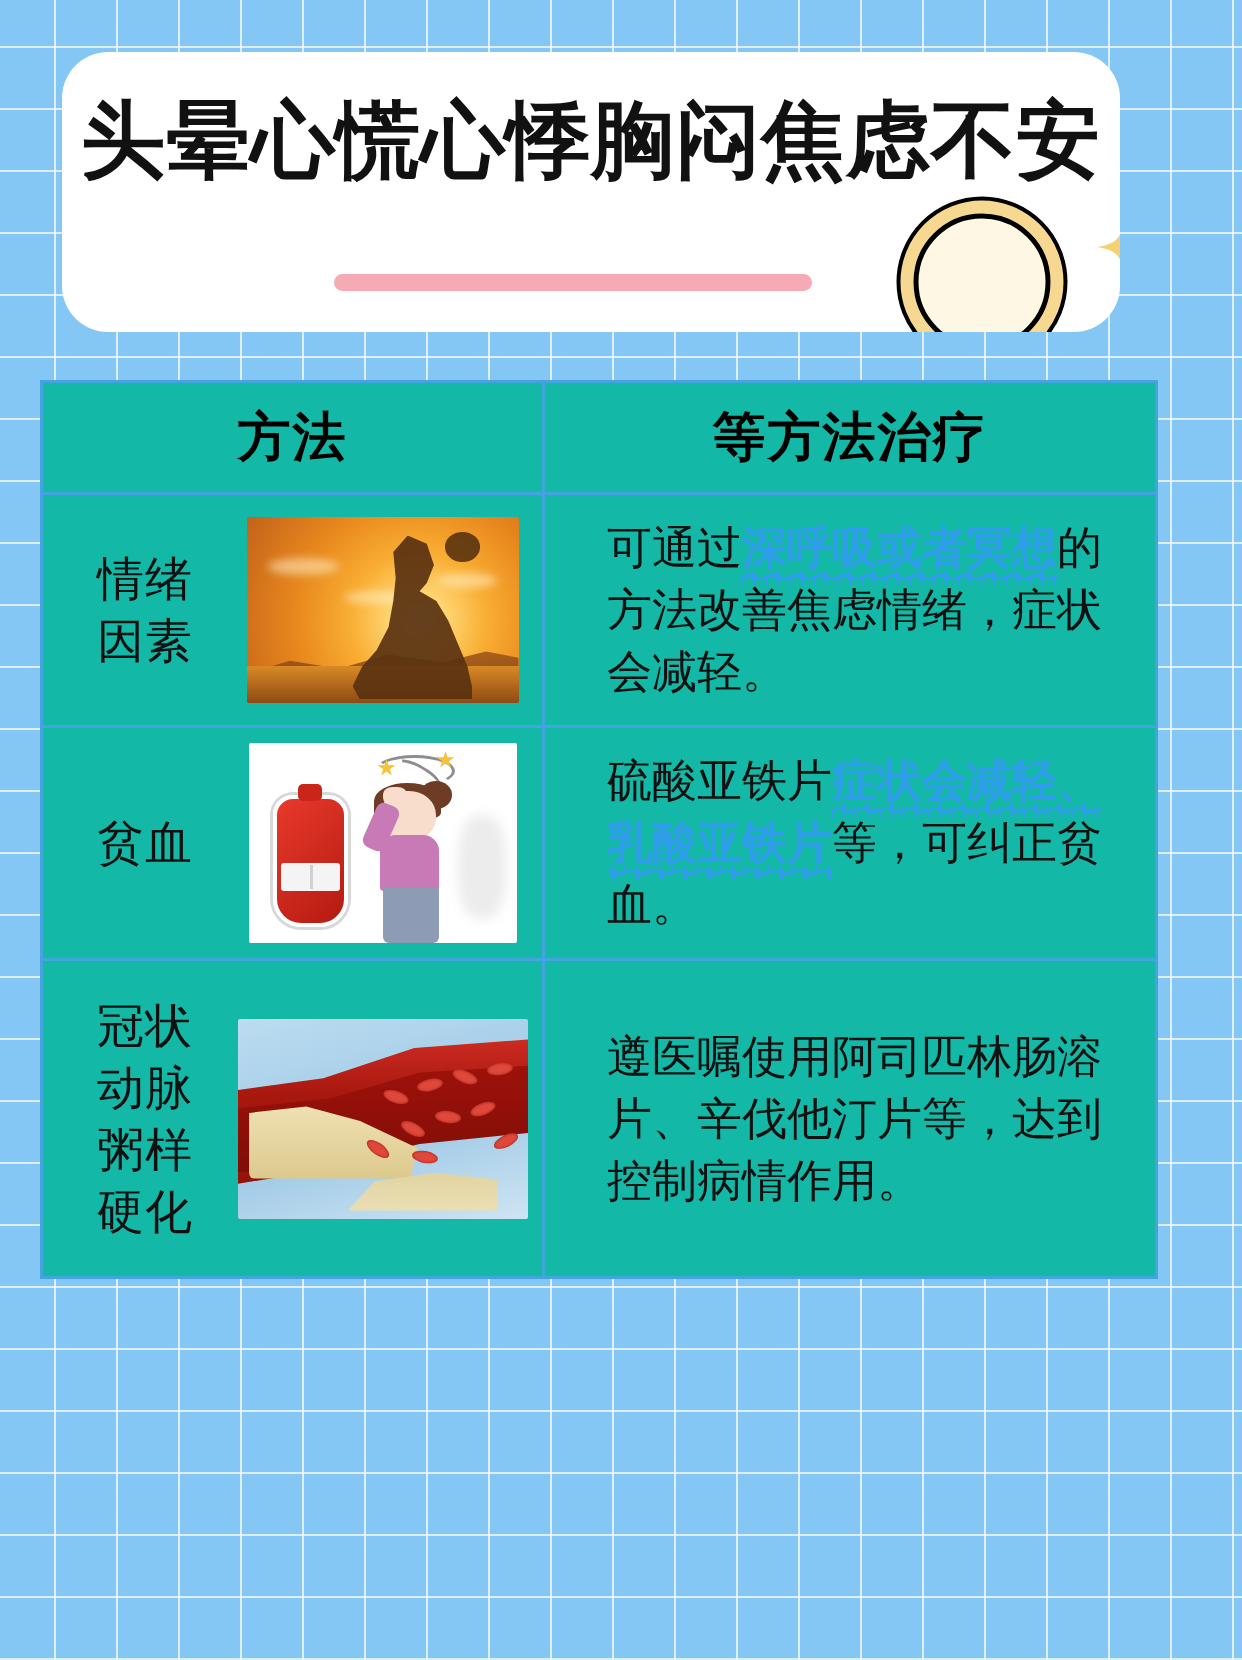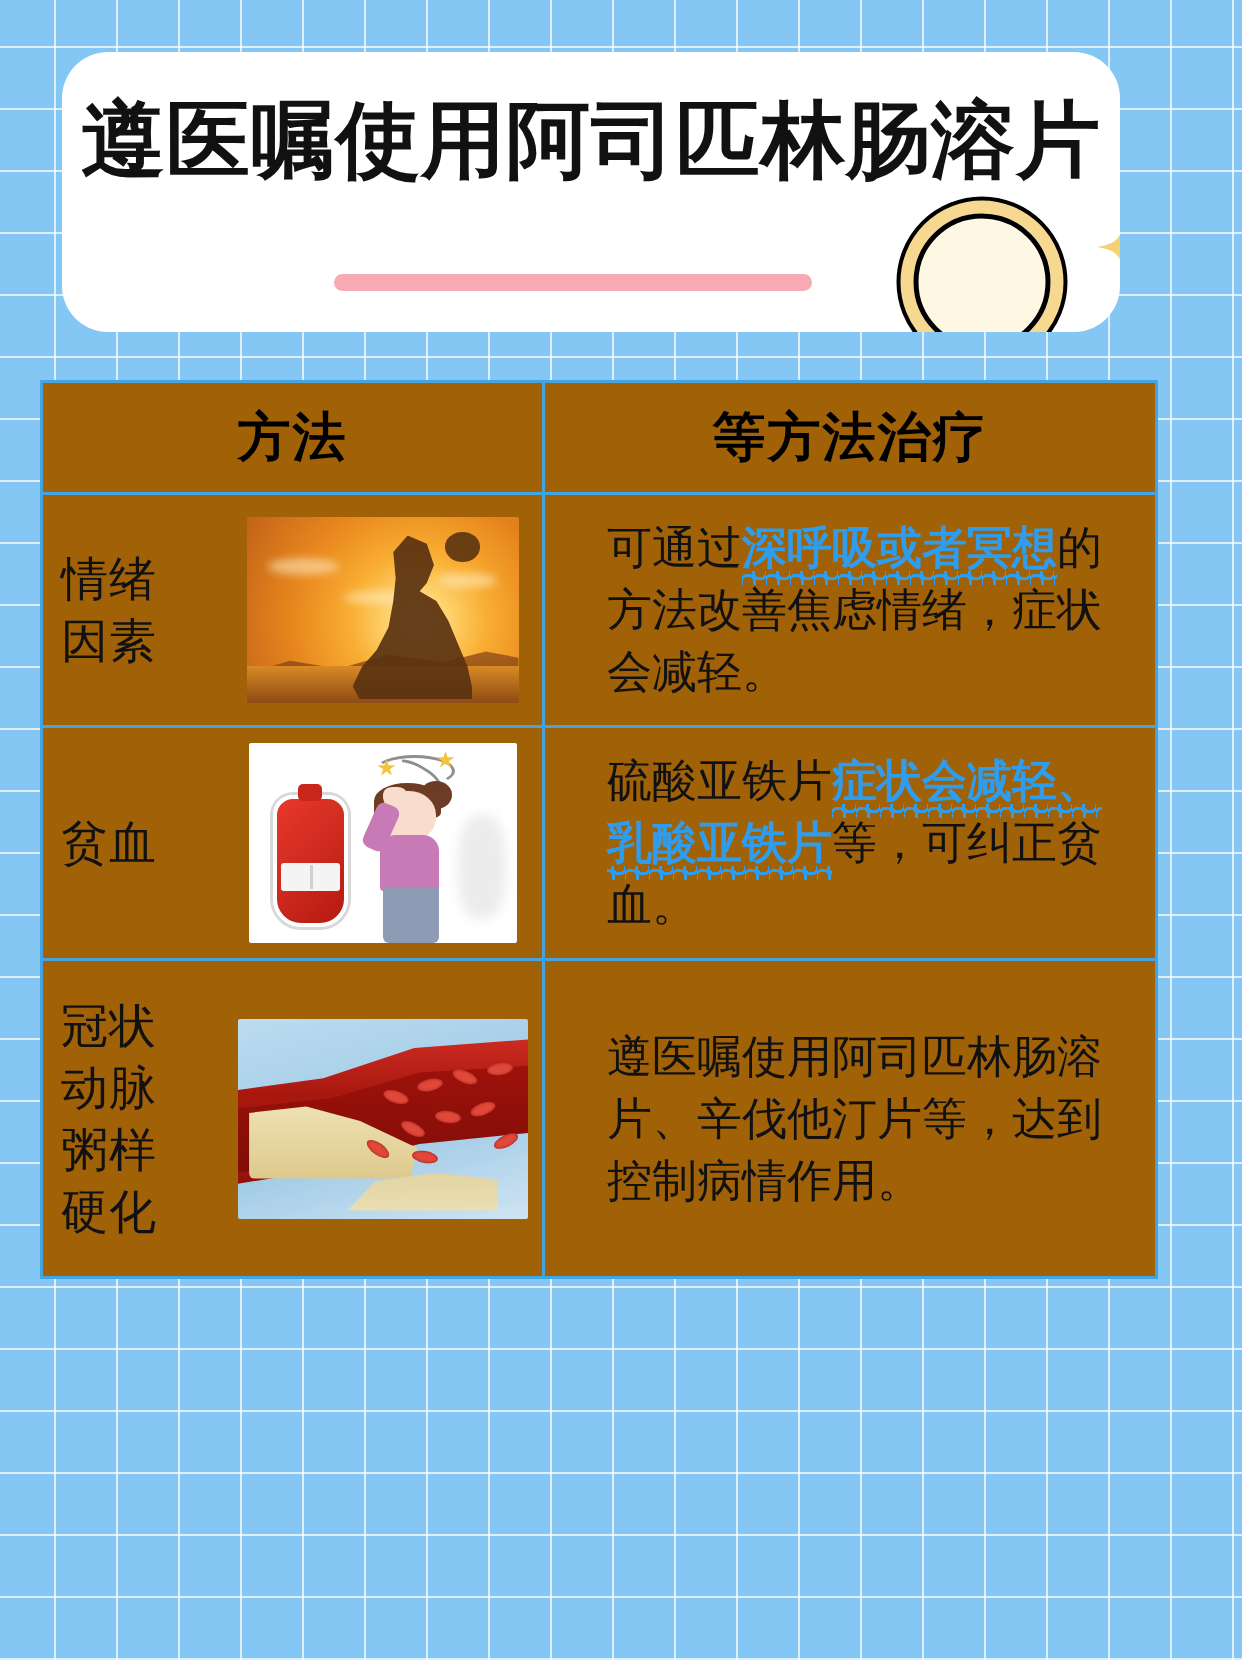--- a/index.html
+++ b/index.html
@@ -62,21 +62,21 @@
   #content-table {
     position: absolute;
     left: 40px; top: 380px;
     width: 1118px;
     border: 3px solid #45a3e0;
     border-collapse: collapse;
     background: #ffffff;
   }
   #content-table td, #content-table th {
     border: 3px solid #45a3e0;
-    background: #a16207;
+    background: #14b8a6;
     vertical-align: middle;
   }
   .th-cell {
     height: 112px;
     text-align: center;
     color: #000000;
     font-weight: 700;
     font-size: 53px;
     letter-spacing: 2px;
   }
@@ -92,21 +92,21 @@
     display: flex;
     align-items: center;
     height: 100%;
     padding: 0 6px 0 18px;
   }
   .method-label {
     color: #111111;
     font-size: 47px;
     line-height: 62px;
     font-weight: 400;
-    text-align: left;
+    text-align: center;
     width: 168px;
     flex: 0 0 168px;
     white-space: pre-line;
     letter-spacing: 1px;
   }
   .method-thumb {
     flex: 1 1 auto;
     height: 100%;
     display: flex;
     align-items: center;
@@ -336,21 +336,21 @@
     background: #e0483a; border-radius: 50%;
     box-shadow: inset 0 0 3px rgba(120,10,5,.7);
   }
 </style>
 </head>
 <body>
 
 <div id="title-card">
 
   <div id="title-lines">
-    <div class="title-line">遵医嘱使用阿司匹林肠溶片</div>
+    <div class="title-line">头晕心慌心悸胸闷焦虑不安</div>
   </div>
 
   <div id="title-underline"></div>
 
   <svg id="magnifier" viewBox="0 0 210 210">
     <line x1="152" y1="150" x2="206" y2="208" stroke="#000000" stroke-width="21" stroke-linecap="round"></line>
     <line x1="152" y1="150" x2="206" y2="208" stroke="#f7d891" stroke-width="12" stroke-linecap="round"></line>
     <circle cx="92" cy="92" r="82" fill="#fdf7e4" stroke="#000000" stroke-width="7"></circle>
     <circle cx="92" cy="92" r="75" fill="none" stroke="#f7d891" stroke-width="13"></circle>
     <circle cx="92" cy="92" r="66" fill="#fdf7e4" stroke="#000000" stroke-width="5"></circle>

